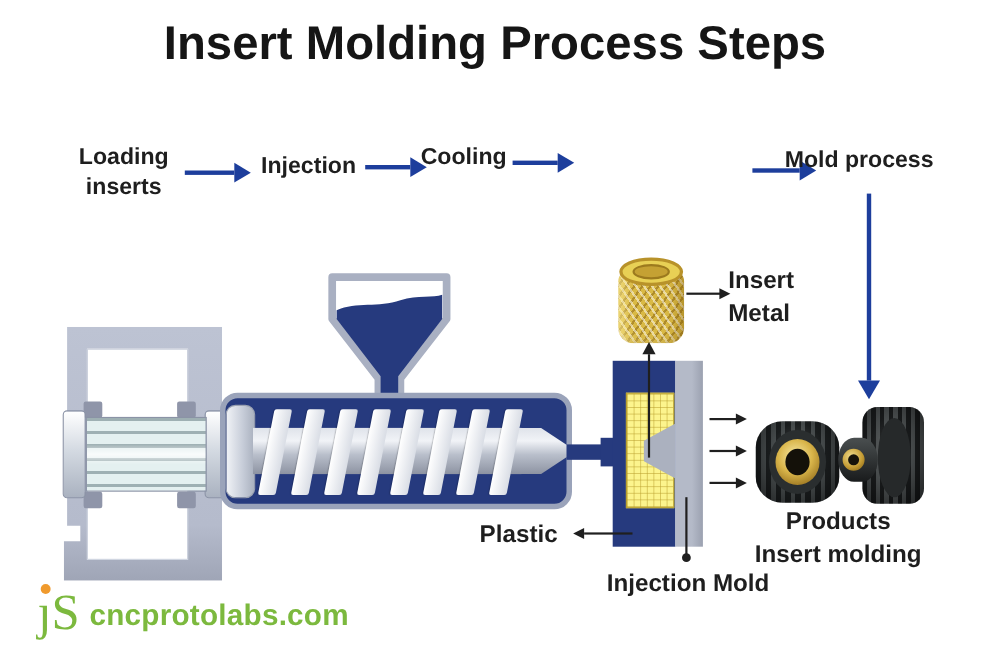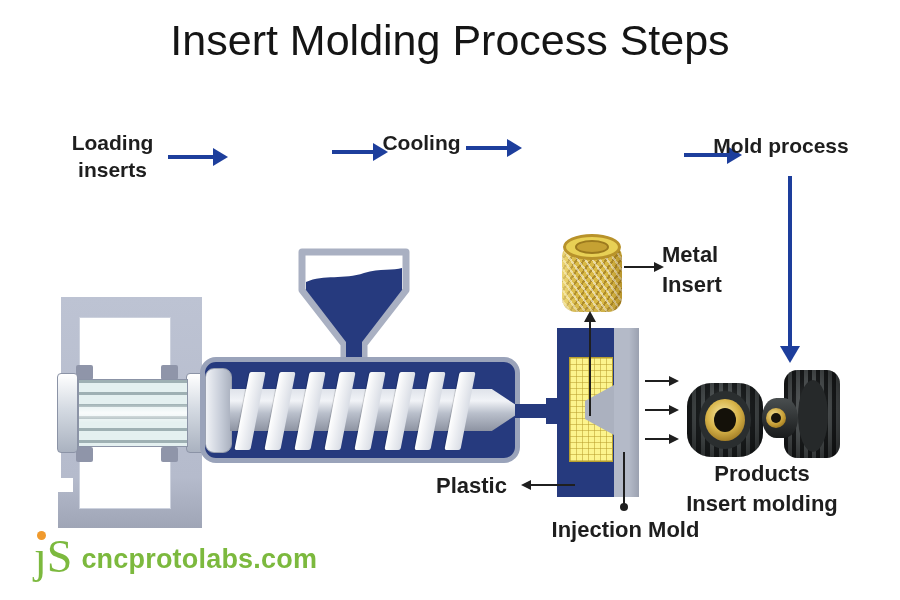--- a/index.html
+++ b/index.html
@@ -3,21 +3,21 @@
 <meta charset="utf-8">
 <style>
   html,body{margin:0;padding:0;background:#ffffff;}
   #canvas{
     position:relative;width:900px;height:600px;background:#ffffff;
     font-family:"Liberation Sans",sans-serif;overflow:hidden;margin:0 auto;
   }
   
   .title{
     position:absolute;left:0;right:0;top:16px;text-align:center;
-    font-size:43px;font-weight:400;color:#151515;letter-spacing:0px;
+    font-size:43px;font-weight:700;color:#151515;letter-spacing:0px;
   }
   
   .flow-step{position:absolute;text-align:center;font-size:21px;font-weight:700;color:#1e1e1e;line-height:1.3;}
   .step-1{left:55px;top:129px;width:115px;}
   .step-2{left:228px;top:137px;width:105px;}
   .step-3{left:374px;top:129px;width:95px;}
   .step-4{left:498px;top:117px;width:172px;}
   .step-5{left:706px;top:132px;width:150px;}
   .flow-arrow{position:absolute;display:flex;align-items:center;height:18px;}
   .flow-arrow .shaft{height:4px;background:#1d3e9c;flex:1;}
@@ -134,20 +134,23 @@
   <div class="title">Insert Molding Process Steps</div>
 
   <div class="flow-step step-1">
     <span style="display:block">Loading</span>
     <span style="display:block">inserts</span>
   </div>
   <div class="flow-arrow arrow-1">
     <span class="shaft"></span>
     <span class="head"></span>
   </div>
+  <div class="flow-step step-2">
+    <span style="display:block">Injection</span>
+  </div>
   <div class="flow-arrow arrow-2">
     <span class="shaft"></span>
     <span class="head"></span>
   </div>
   <div class="flow-step step-3">
     <span style="display:block">Cooling</span>
   </div>
   <div class="flow-arrow arrow-3">
     <span class="shaft"></span>
     <span class="head"></span>
@@ -239,22 +242,22 @@
     <div class="disc">
       <div class="disc-shade"></div>
       <div class="disc-face"></div>
     </div>
     <div class="hub"></div>
     <div class="hub-gold"></div>
     <div class="hub-hole"></div>
   </div>
 
   <div class="callout lbl-metal">
+    <span style="display:block">Insert</span>
     <span style="display:block">Metal</span>
-    <span style="display:block">Insert</span>
   </div>
   <div class="callout lbl-plastic">Plastic</div>
   <div class="callout lbl-mold">Injection Mold</div>
   <div class="callout lbl-products">
     <span style="display:block">Products</span>
     <span style="display:block">Insert molding</span>
   </div>
 
   <div class="footer">
     <span class="logo-mark">

